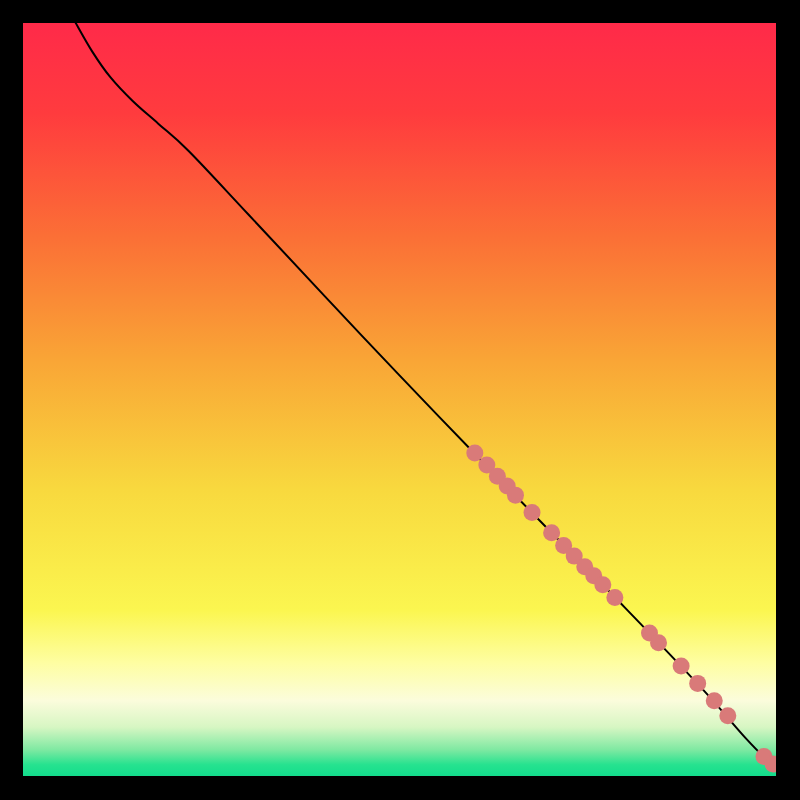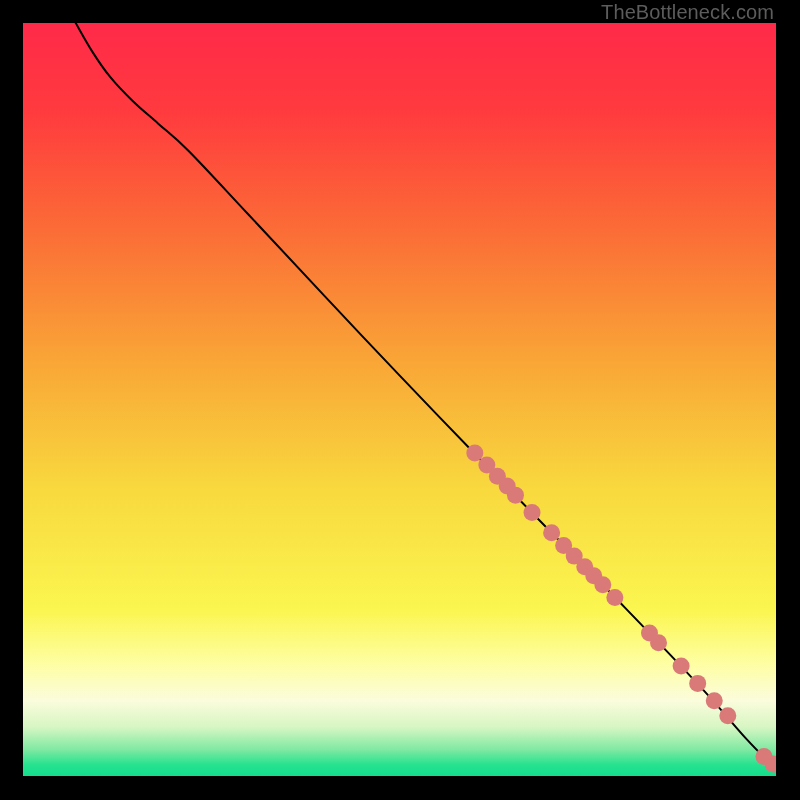--- a/index.html
+++ b/index.html
@@ -36,21 +36,20 @@
     letter-spacing: 0.1px;
   }
   svg {
     display: block;
   }
 </style>
 </head>
 <body>
 
 <div class="frame">
-  <div class="watermark">TheBottleneck.com</div>
   <svg class="plot" width="753" height="753" viewBox="0 0 753 753">
     <defs>
       <linearGradient id="bg-grad" x1="0" y1="0" x2="0" y2="1">
           <stop offset="0.00%" stop-color="#ff2a49"></stop>
           <stop offset="12.00%" stop-color="#ff3b3e"></stop>
           <stop offset="28.00%" stop-color="#fb6e36"></stop>
           <stop offset="45.00%" stop-color="#f9a636"></stop>
           <stop offset="62.00%" stop-color="#f8d93e"></stop>
           <stop offset="78.00%" stop-color="#fbf650"></stop>
           <stop offset="85.00%" stop-color="#fefea2"></stop>

